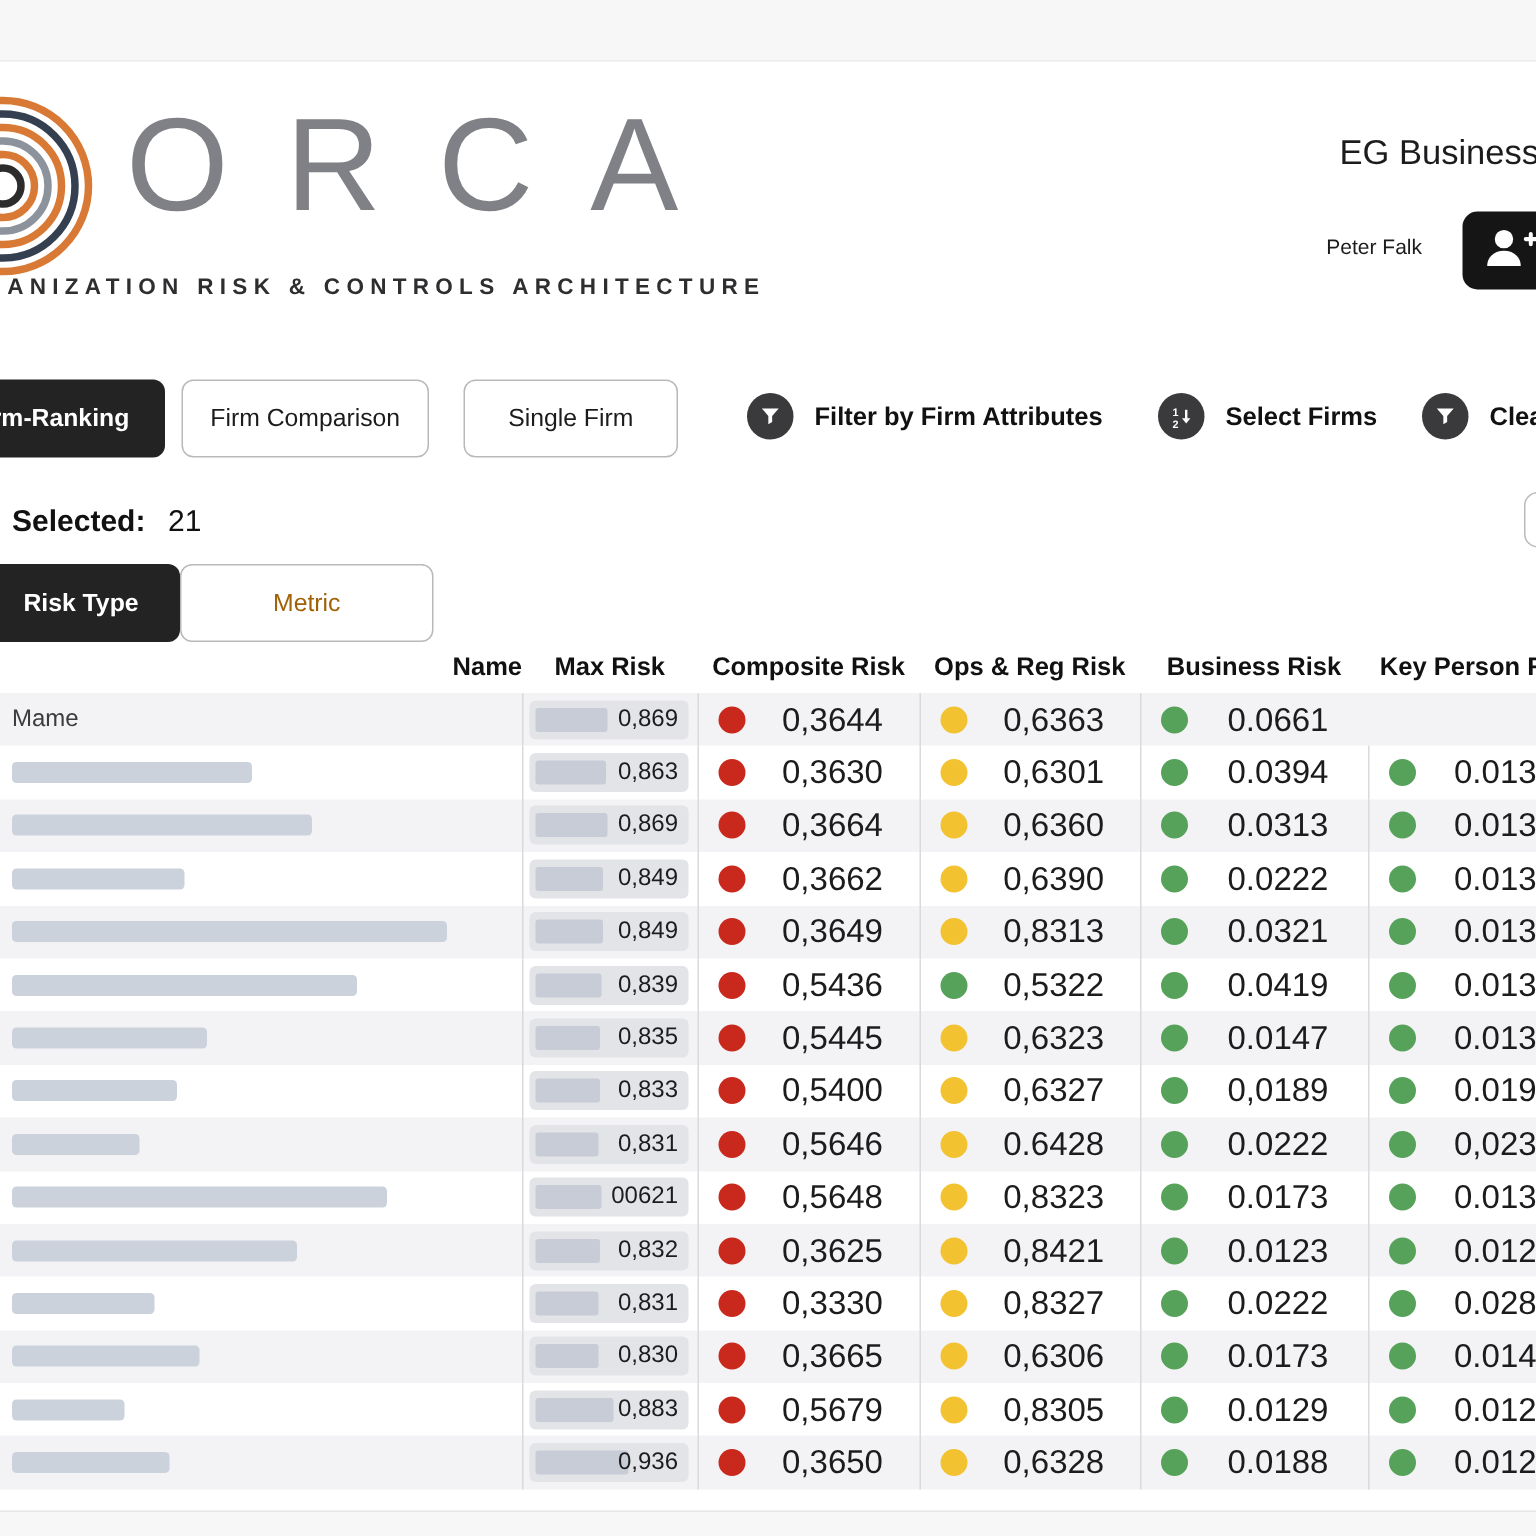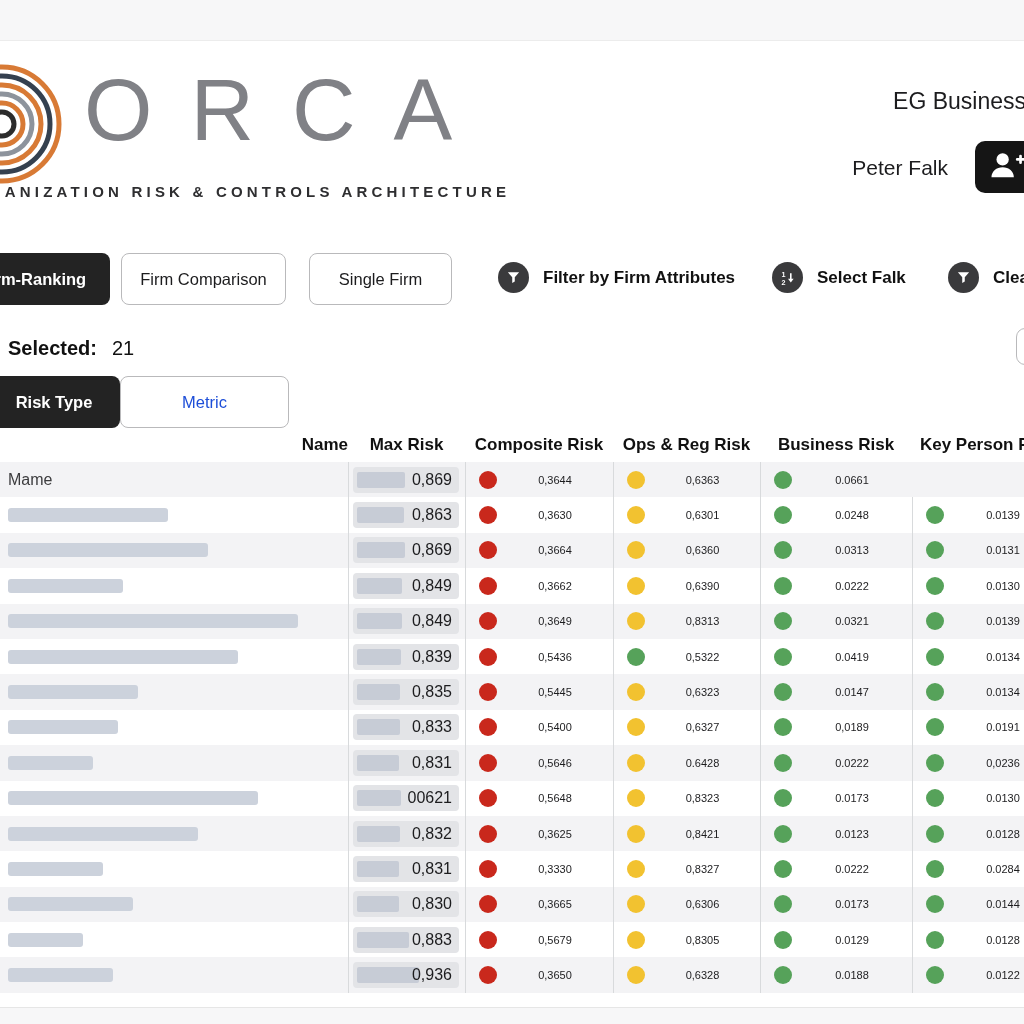--- a/index.html
+++ b/index.html
@@ -11,21 +11,21 @@
   .strip-top { position:absolute; top:0; left:0; right:0; height:40px; background:#f7f7f8; border-bottom:1px solid #ececec; }
   .strip-bottom { position:absolute; top:1007px; left:0; right:0; height:17px; background:#f7f7f8; border-top:1px solid #e6e6e6; }
 
   
   .brand-logo { position:absolute; left:-6px; top:58px; }
   .brand-name { position:absolute; left:84px; top:66px; font-size:88px; font-weight:500;
     letter-spacing:38px; color:#808186; line-height:1; }
   .brand-tagline { position:absolute; left:-42px; top:183px; font-size:15px; font-weight:700;
     letter-spacing:4.2px; color:#2e2e30; white-space:nowrap; }
   .org-label { position:absolute; right:-2px; top:88px; font-size:23px; color:#1c1c1e; white-space:nowrap; }
-  .user-name { position:absolute; right:76px; top:156px; font-size:21px; color:#1c1c1e; white-space:nowrap; }
+  .user-name { position:absolute; right:76px; top:156px; font-size:14px; color:#1c1c1e; white-space:nowrap; }
   .avatar-btn { position:absolute; left:975px; top:141px; width:62px; height:52px; background:#151515;
     border-radius:10px; display:flex; align-items:center; justify-content:center; cursor:pointer; }
 
   
   .tab { position:absolute; top:253px; height:52px; box-sizing:border-box; border-radius:8px;
     display:flex; align-items:center; justify-content:center; font-size:16.5px; cursor:pointer; white-space:nowrap; }
   .tab.dark { background:#232323; color:#fff; font-weight:700; }
   .tab.light { background:#fff; border:1.5px solid #b9b9bb; color:#1c1c1e; }
   .tab-ranking { left:-44px; width:154px; }
   .tab-comparison { left:121px; width:165px; }
@@ -40,21 +40,21 @@
   
   .selected-label { position:absolute; left:8px; top:337px; font-size:20px; font-weight:600; color:#111; }
   .selected-count { position:absolute; left:112px; top:337px; font-size:20px; color:#111; }
   .partial-btn { position:absolute; left:1016px; top:328px; width:70px; height:37px; background:#fff;
     border:1.5px solid #b9b9bb; border-radius:9px; box-sizing:border-box; cursor:pointer; }
 
   
   .toggle { position:absolute; top:376px; height:52px; box-sizing:border-box; border-radius:8px;
     display:flex; align-items:center; justify-content:center; font-size:16.5px; cursor:pointer; }
   .toggle.dark { background:#232323; color:#fff; font-weight:700; }
-  .toggle.light { background:#fff; border:1.5px solid #b9b9bb; color:#1d4ed8; }
+  .toggle.light { background:#fff; border:1.5px solid #b9b9bb; color:#a16207; }
   .toggle-risk { left:-12px; width:132px; }
   .toggle-metric { left:120px; width:169px; }
 
   
   .thead, .trow { display:grid; grid-template-columns:348px 117px 148px 147px 152px 150px; width:1062px; }
   .thead { position:absolute; top:429px; left:0; height:31px; align-items:center; }
   .th { font-size:17px; font-weight:700; color:#111; text-align:center; white-space:nowrap; }
   .th.th-name { text-align:right; padding-left:8px; }
   .tbody { position:absolute; top:462px; left:0; }
   .trow { height:35.4px; align-items:center; }
@@ -63,21 +63,21 @@
   .c-name { padding-left:8px; }
   .fname { font-size:16px; color:#3c3c3e; }
   .name-bar { height:14px; border-radius:3px; background:#ccd2dc; display:inline-block; }
   .c-max, .c-metric { border-left:1px solid #d8dadc; }
   .c-max { padding-left:4px; }
   .pill { width:106px; height:26px; background:#e3e4e7; border-radius:4px; position:relative;
     display:flex; align-items:center; }
   .pill-bar { position:absolute; left:4px; top:5px; height:16px; background:#c7ccd6; border-radius:2px; }
   .pill-val { margin-left:auto; padding-right:7px; font-size:16px; color:#1c1c1e; position:relative; }
   .dot { width:18px; height:18px; border-radius:50%; margin-left:13px; flex:none; }
-  .val { flex:1; text-align:center; font-size:11px; color:#1c1c1e; }
+  .val { flex:1; text-align:center; font-size:22px; color:#1c1c1e; }
 </style>
 </head>
 <body>
 
 <div class="stage">
   <div class="strip-top"></div>
 
   <div class="brand-logo">
     <svg width="132" height="132" viewBox="0 0 132 132" fill="none">
       <circle cx="8" cy="66" r="57" stroke="#d87a35" stroke-width="5"></circle>
@@ -116,21 +116,21 @@
   </div>
   <div class="action action-2">
     <span class="icon-circle">
       <svg width="16" height="16" viewBox="0 0 20 20">
         <text x="2" y="9" font-size="9" fill="#fff" font-weight="bold" font-family="Liberation Sans, sans-serif">1</text>
         <text x="2" y="19" font-size="9" fill="#fff" font-weight="bold" font-family="Liberation Sans, sans-serif">2</text>
         <path d="M13.5 4v8" stroke="#fff" stroke-width="2"></path>
         <path d="M10 11l3.5 4.5L17 11z" fill="#fff"></path>
       </svg>
     </span>
-    <span class="action-label">Select Falk</span>
+    <span class="action-label">Select Firms</span>
   </div>
   <div class="action action-3">
     <span class="icon-circle">
       <svg width="15" height="15" viewBox="0 0 20 20">
           <path d="M2.5 3h15l-5.8 6.8v5.4l-3.4 2V9.8z" fill="#fff"></path>
         </svg>
     </span>
     <span class="action-label">Clear Selection</span>
   </div>
 
@@ -190,21 +190,21 @@
     <div class="cell c-metric">
       <span class="dot" style="background: rgb(201, 40, 28);"></span>
       <span class="val">0,3630</span>
     </div>
     <div class="cell c-metric">
       <span class="dot" style="background: rgb(242, 194, 48);"></span>
       <span class="val">0,6301</span>
     </div>
     <div class="cell c-metric">
       <span class="dot" style="background: rgb(86, 162, 90);"></span>
-      <span class="val">0.0248</span>
+      <span class="val">0.0394</span>
     </div>
     <div class="cell c-metric">
       <span class="dot" style="background: rgb(86, 162, 90);"></span>
       <span class="val">0.0139</span>
     </div>
   </div>
 
   <div class="trow alt">
     <div class="cell c-name">
 

